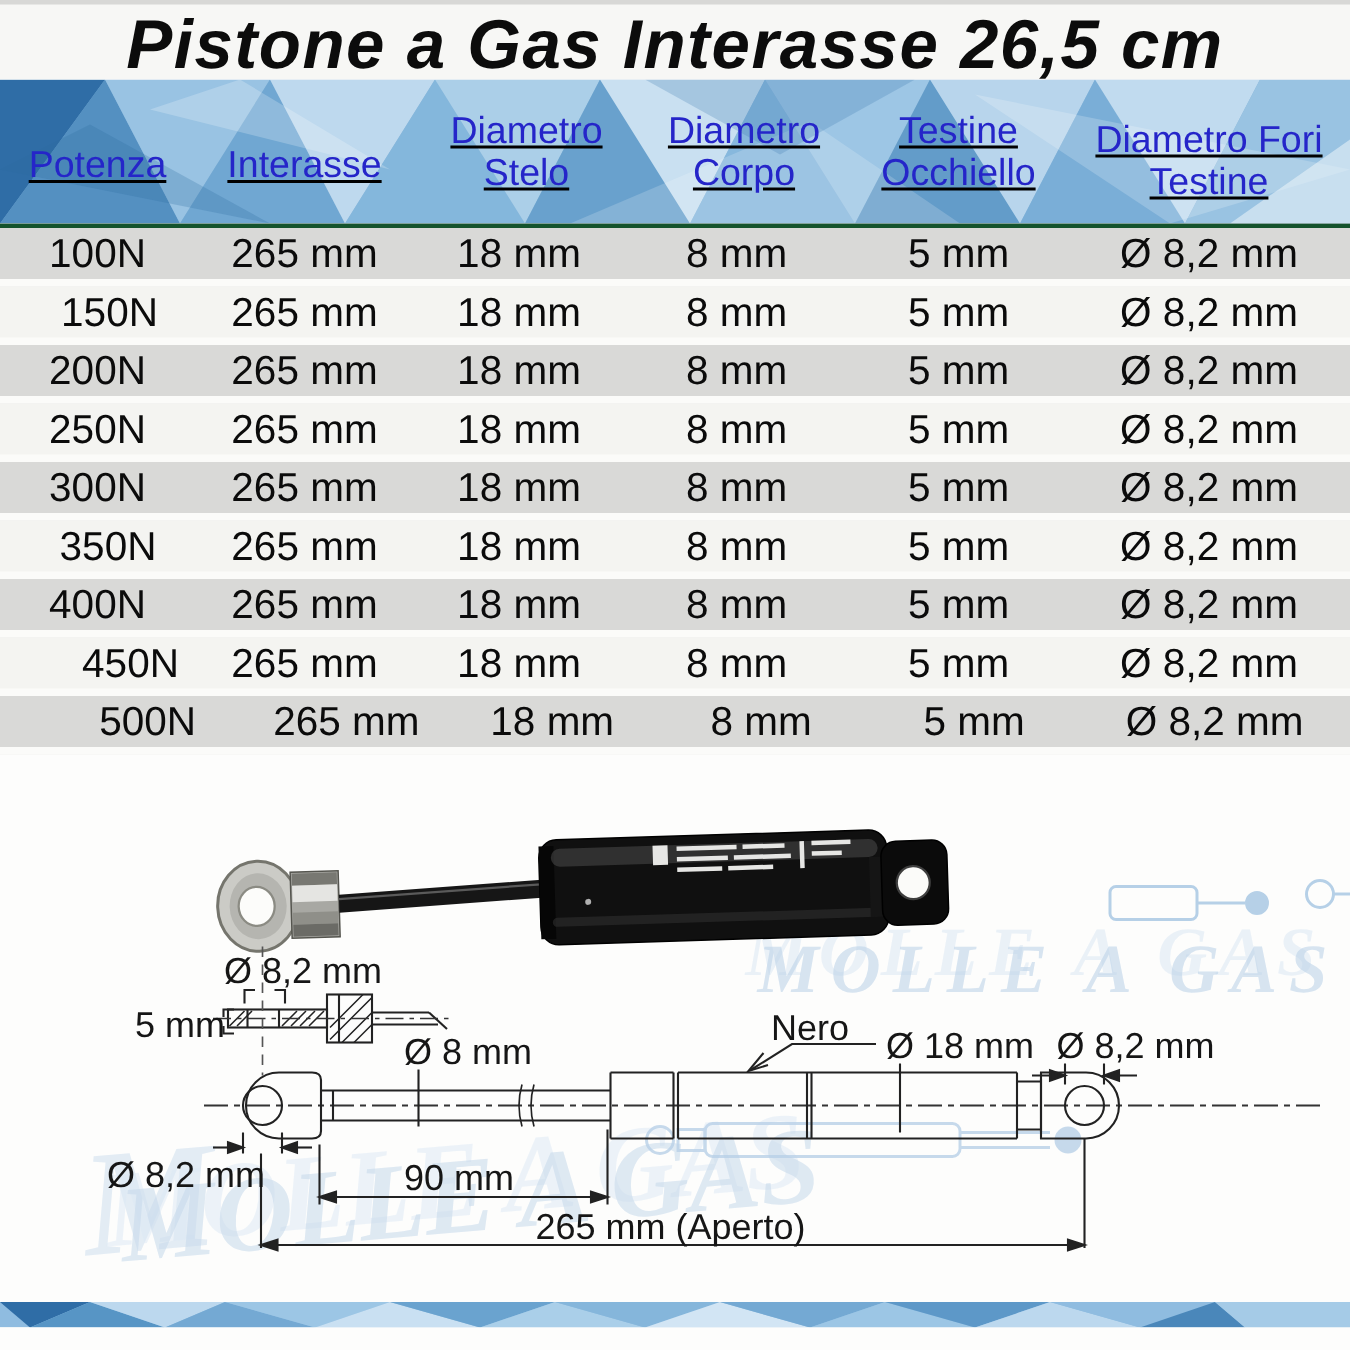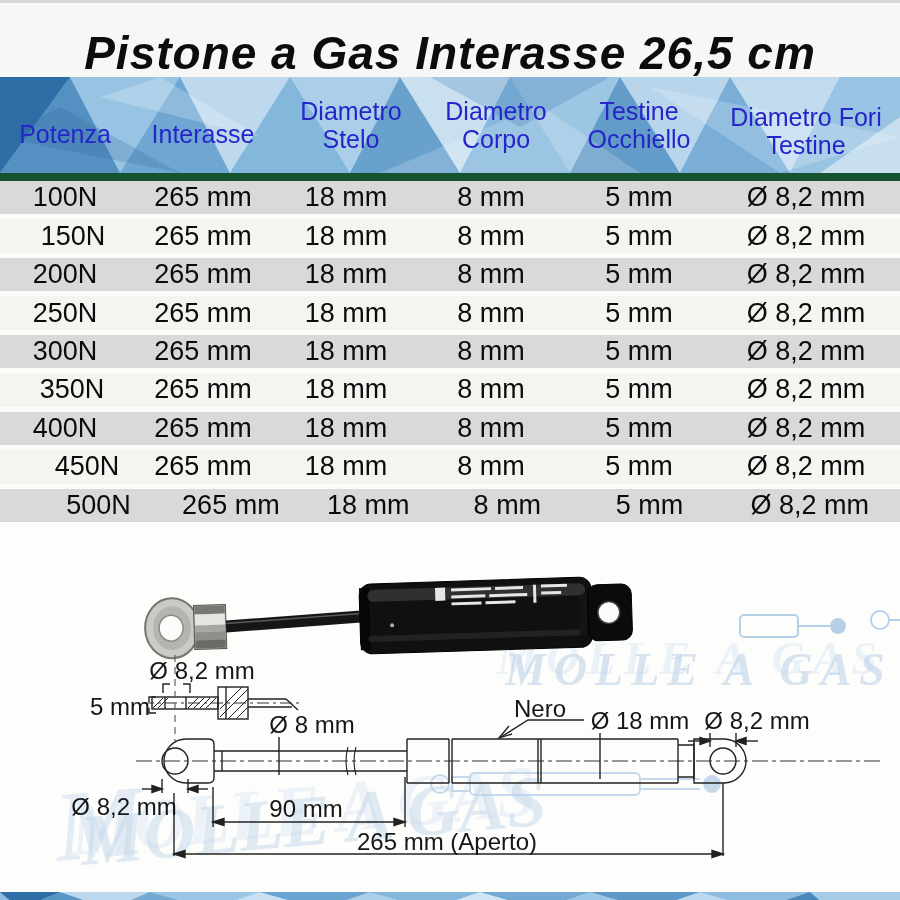--- a/index.html
+++ b/index.html
@@ -1,35 +1,35 @@
 <!DOCTYPE html>
 <html><head>
 <meta charset="utf-8">
 <style>
   html,body{margin:0;padding:0;background:#ffffff;}
   body{width:900px;height:900px;overflow:hidden;font-family:"Liberation Sans",sans-serif;}
   #stage{position:relative;width:900px;height:900px;background:#fdfdfc;}
 
   
-  #title-band{height:77px;background:#f7f7f5;border-top:3px solid #d8d8d6;box-sizing:border-box;
+  #title-band{height:53px;background:#f7f7f5;border-top:3px solid #d8d8d6;box-sizing:border-box;
     display:flex;align-items:flex-end;justify-content:center;}
   #page-title{margin:0 0 1px 0;font-style:italic;font-weight:bold;font-size:46px;line-height:1;
     color:#0c0c0c;letter-spacing:1px;font-family:"Liberation Sans",sans-serif;}
 
   
-  #header-band{position:relative;height:96px;overflow:hidden;}
+  #header-band{position:relative;height:96px;overflow:hidden;text-decoration:underline;}
   #header-band .polybg{position:absolute;left:0;top:0;width:900px;height:96px;}
   #header-cells{position:relative;display:flex;height:96px;align-items:center;}
   .hcell{box-sizing:border-box;text-align:center;color:#2525c9;font-size:25px;line-height:1.12;}
   .hcell.single{padding-top:18px;}
 
   
   #spec-table{height:354px;display:flex;flex-direction:column;background:#fbfbf9;}
   .trow{flex:1;display:flex;align-items:center;box-sizing:border-box;border-bottom:5px solid #fbfbf9;}
-  .trow:first-child{border-top:8px solid #14532d;}
+  .trow:first-child{border-top:3px solid #14532d;}
   .trow.odd{background:#d9d9d7;}
   .trow.even{background:#f4f4f1;}
   .tcell{box-sizing:border-box;text-align:center;font-size:27px;color:#0b0b0b;}
 
   
   #diagram{position:relative;height:365px;background:#fdfdfc;}
   #diagram svg{display:block;}
   .dimtext{font-family:"Liberation Sans",sans-serif;font-size:24px;fill:#161616;}
   .wmtext{font-family:"Liberation Serif",serif;font-style:italic;font-weight:bold;}
 

